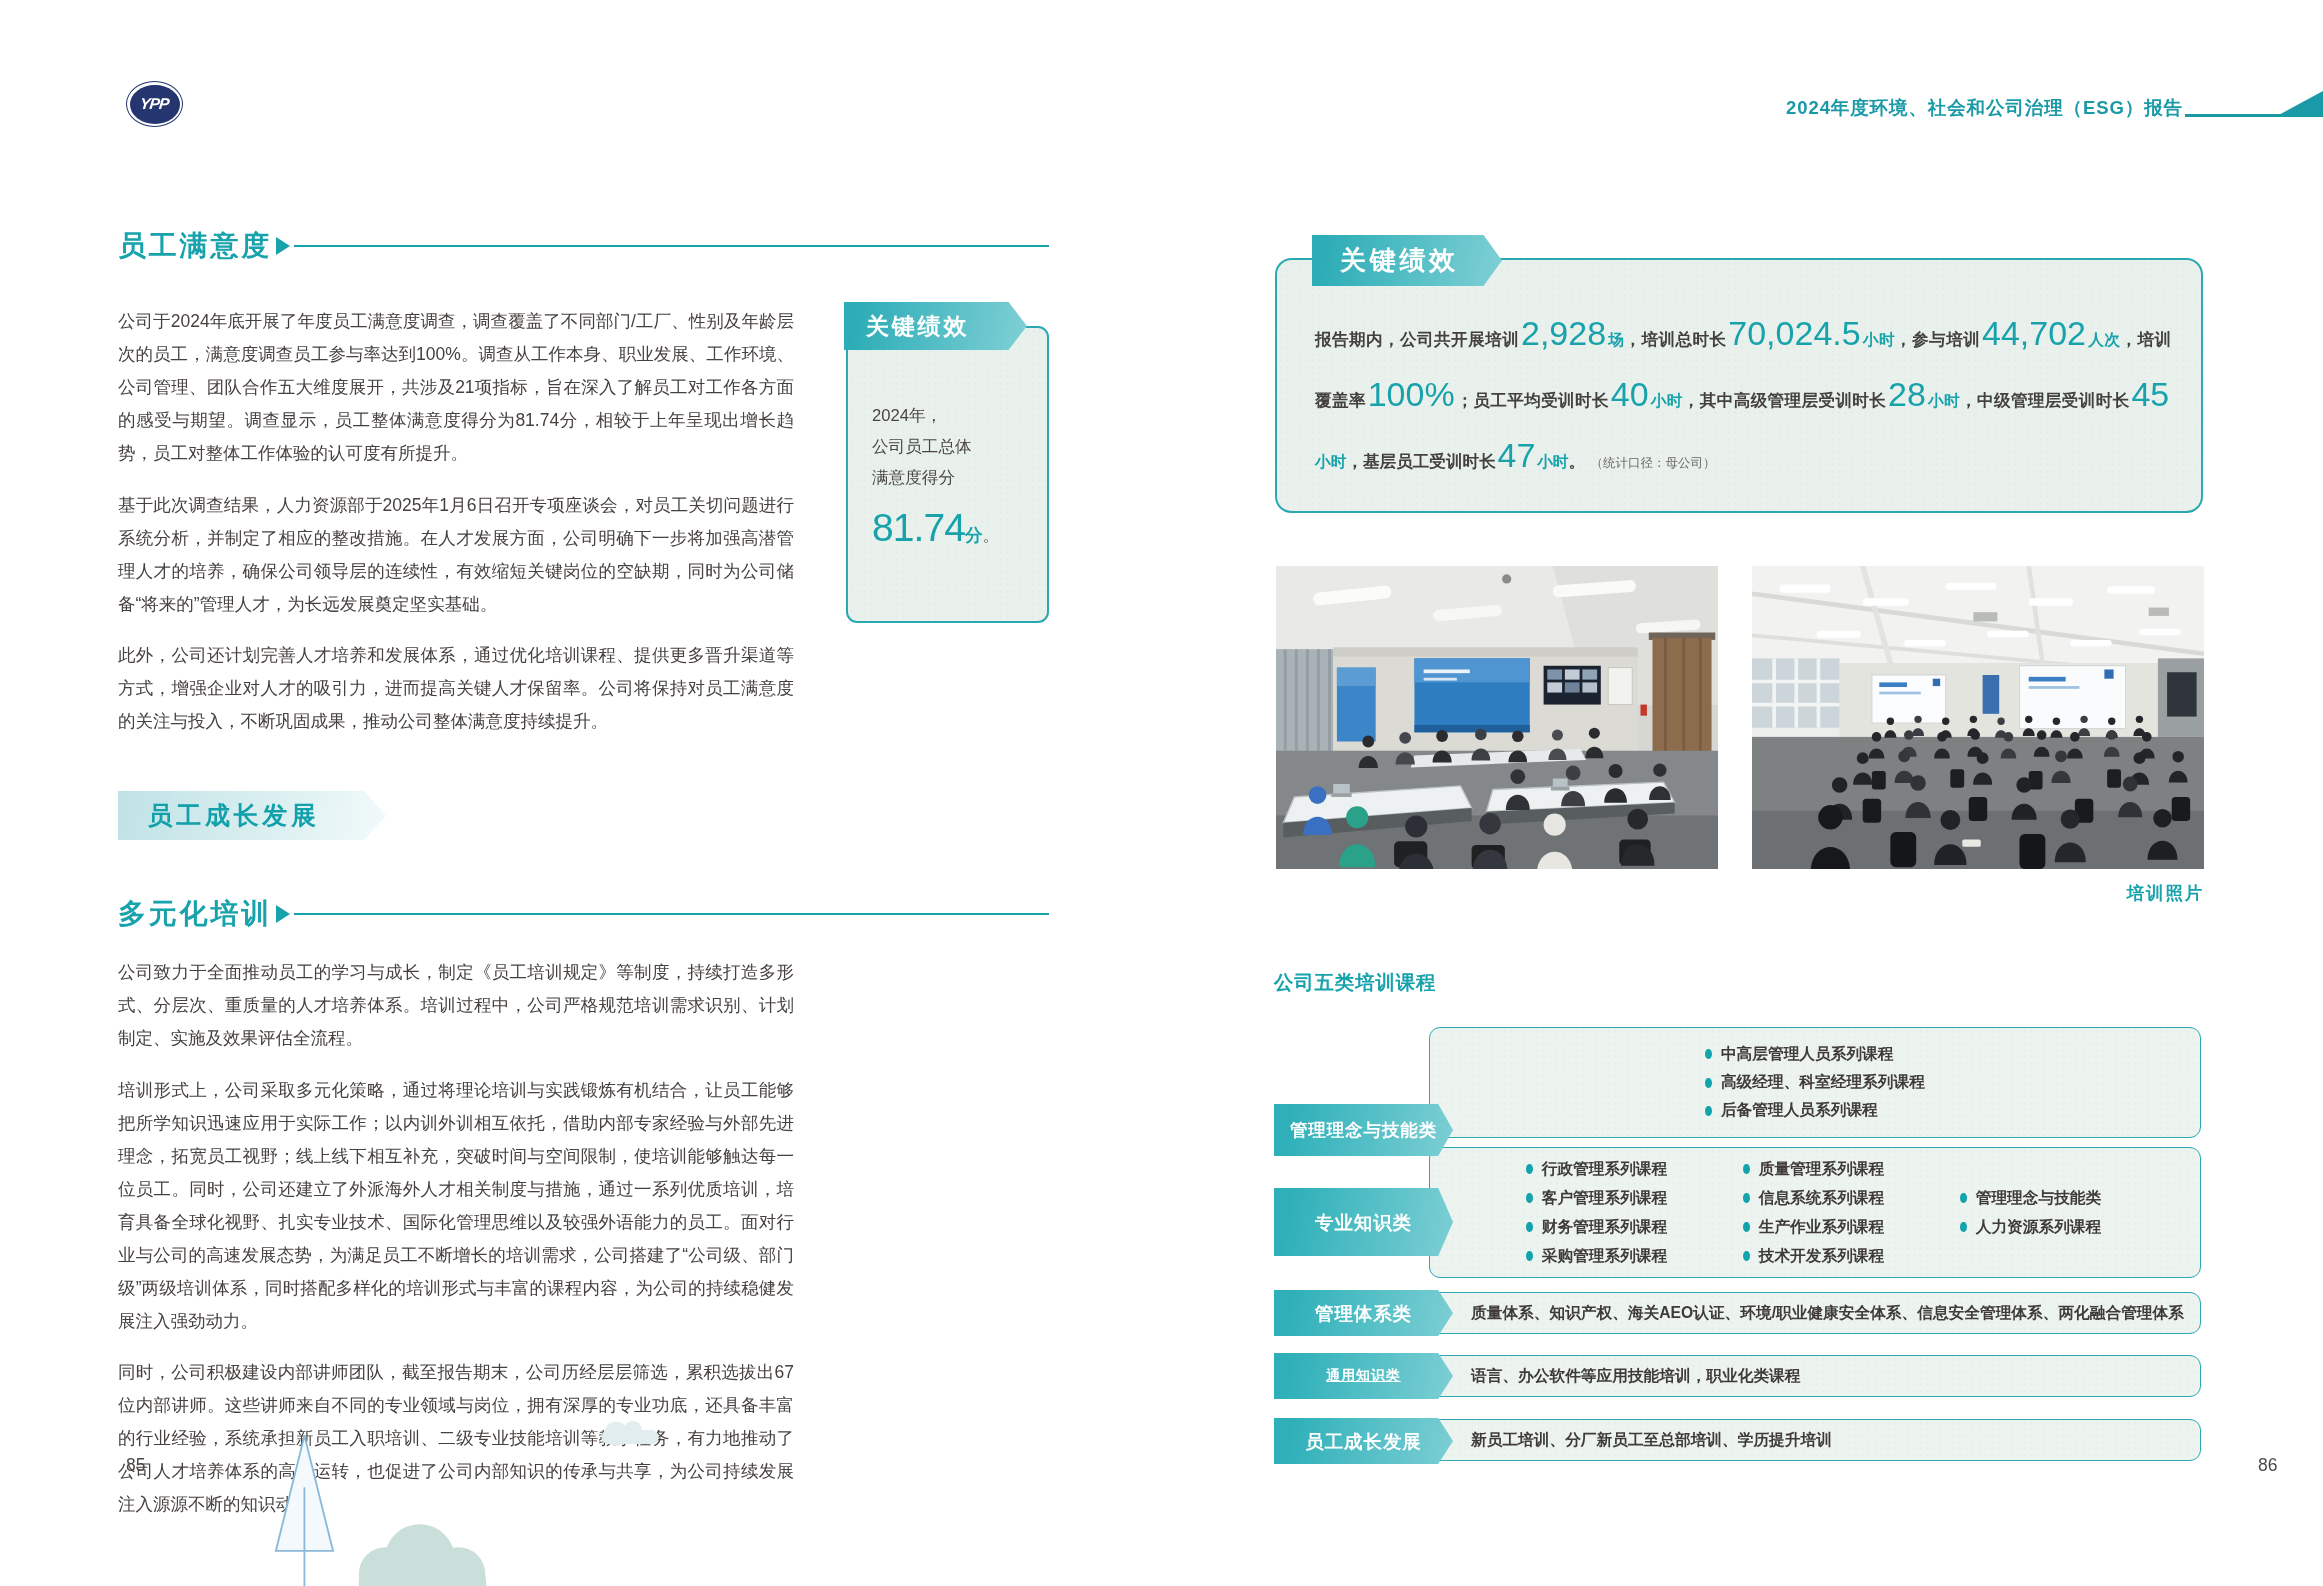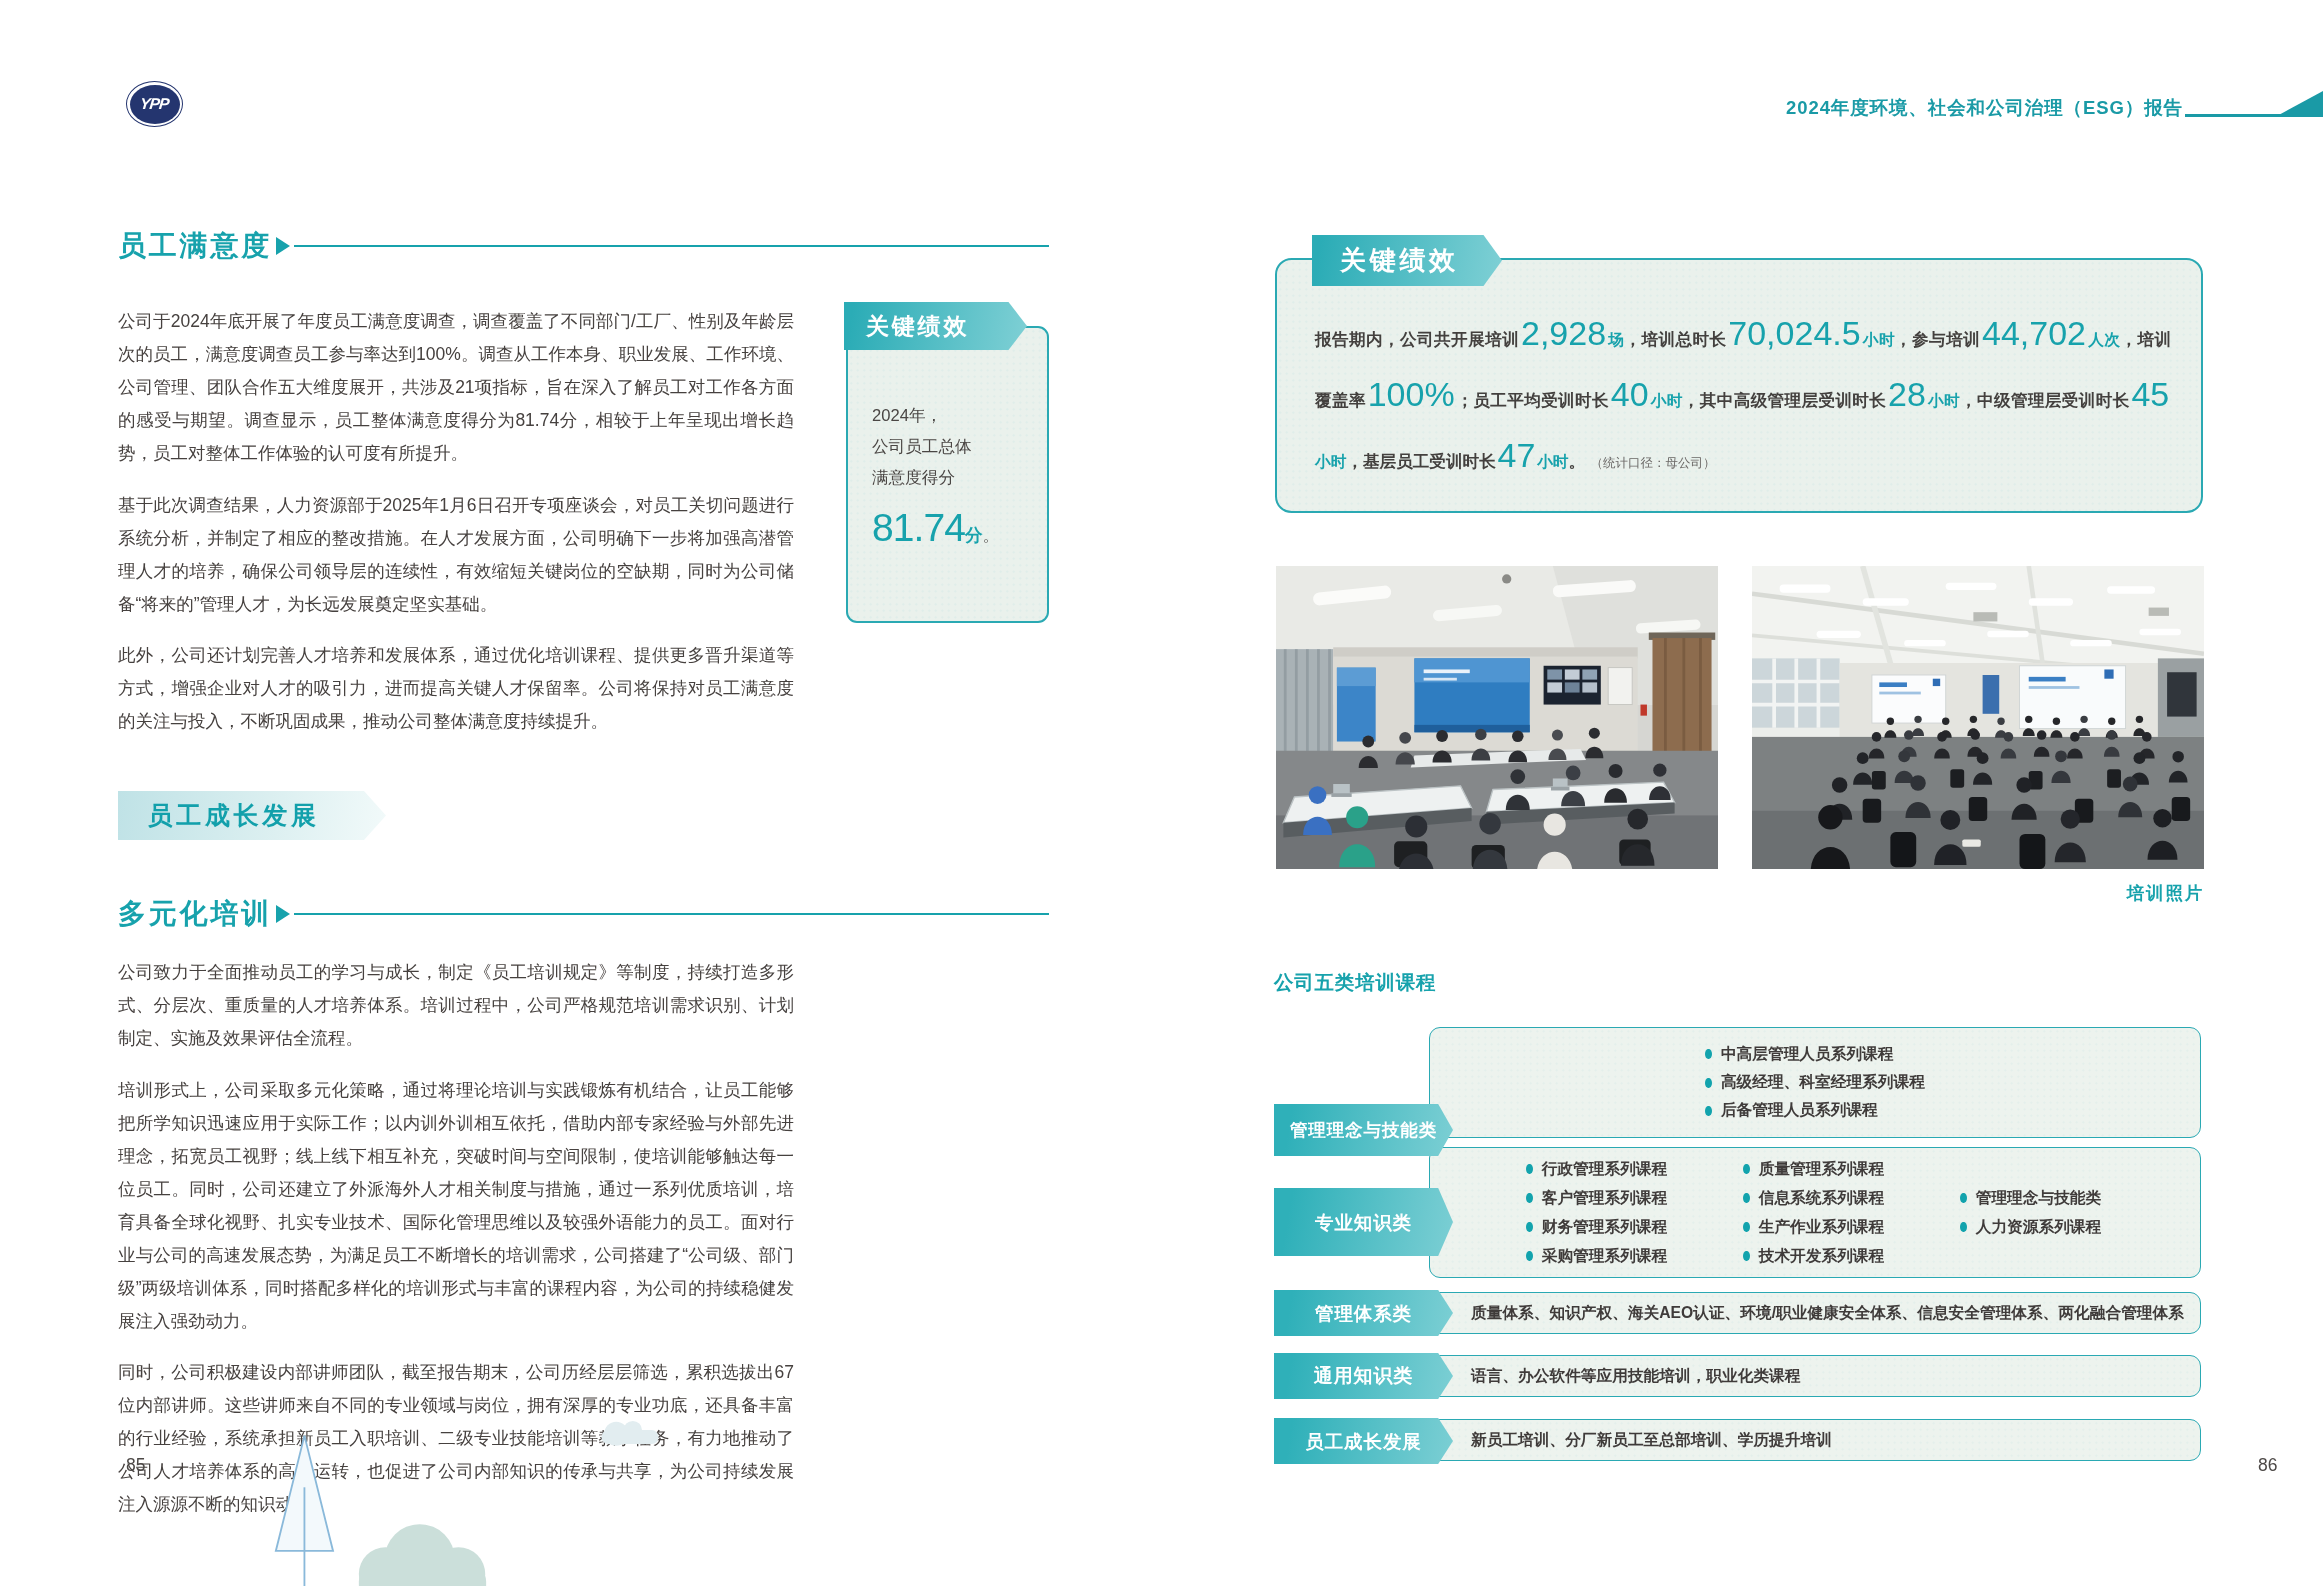--- a/index.html
+++ b/index.html
@@ -409,21 +409,21 @@
           </div>
       </div>
     </div>
   </div>
 
   <div class="cl" style="top:1290px;height:46px;font-size:18.5px;">管理体系类</div>
   <div class="cbox" style="top:1292px;height:42px;">
     <div class="ctext">质量体系、知识产权、海关AEO认证、环境/职业健康安全体系、信息安全管理体系、两化融合管理体系</div>
   </div>
 
-  <div class="cl" style="top:1353px;height:46px;font-size:19px;">通用知识类</div>
+  <div class="cl" style="top:1353px;height:46px;font-size:14px;text-decoration:underline;">通用知识类</div>
   <div class="cbox" style="top:1355px;height:42px;">
     <div class="ctext">语言、办公软件等应用技能培训，职业化类课程</div>
   </div>
 
   <div class="cl" style="top:1418px;height:46px;font-size:18.5px;">员工成长发展</div>
   <div class="cbox" style="top:1419px;height:42px;">
     <div class="ctext">新员工培训、分厂新员工至总部培训、学历提升培训</div>
   </div>
 
   <div class="pn" style="left:2258px;top:1455px;">86</div>

